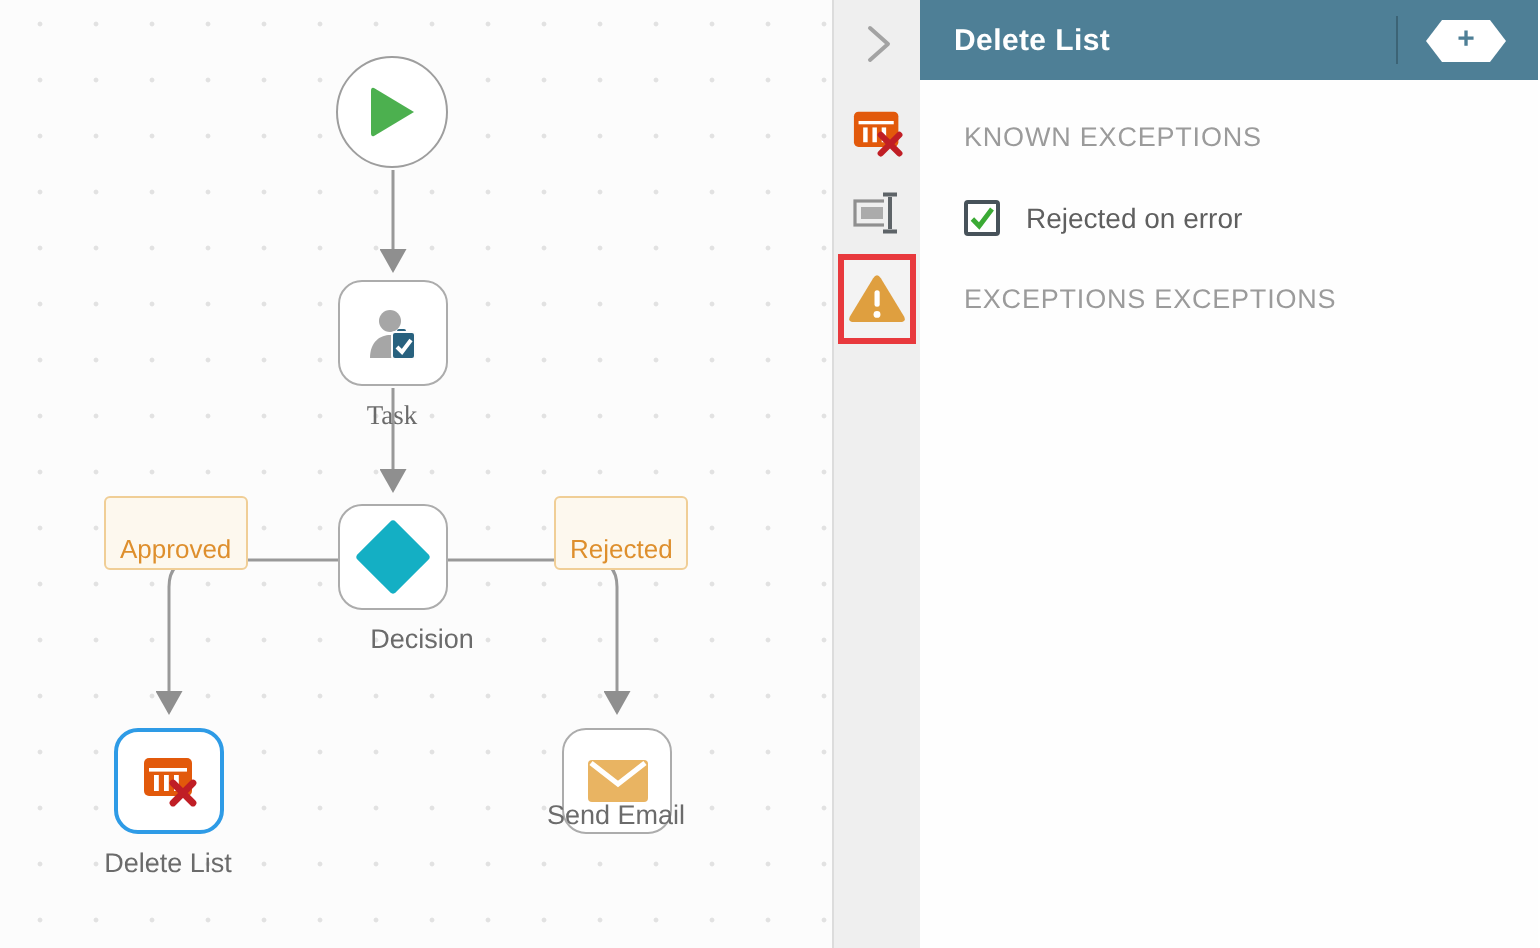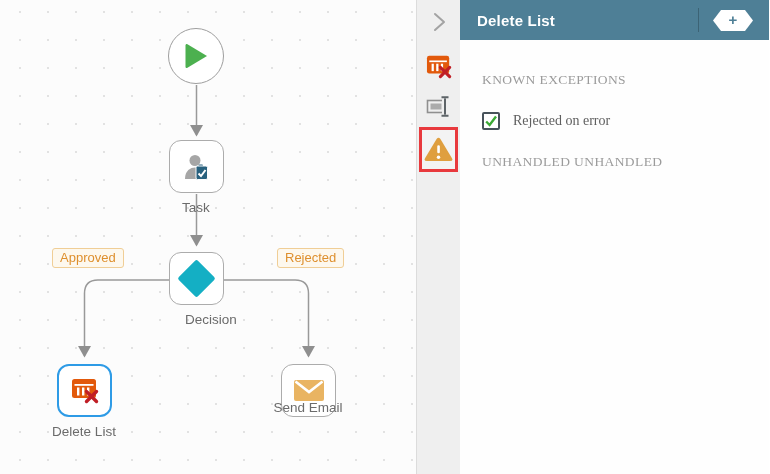--- a/index.html
+++ b/index.html
@@ -18,21 +18,21 @@
     border-radius:12px; width:55px; height:53px;
     display:flex; align-items:center; justify-content:center; }
   .node.start { width:56px; height:56px; border-radius:50%; border-color:#9E9E9E; }
   .node.selected { border:2px solid #2E9BE6; }
   .node-label { position:absolute; width:120px; text-align:center;
     font-size:13.5px; color:#6B6B6B; }
   .diamond { width:27px; height:27px; background:#14AFC4; transform:rotate(45deg);
     border-radius:2px; }
   .branch-badge { position:absolute; font-size:13px; color:#DE8F2D;
     background:#FDF8EE; border:1px solid #F0CE96; border-radius:3px;
-    padding:1px 7px 2px; }
+    padding:18px 7px 2px; }
 
   
   .panel-sidebar { position:relative; width:43px; height:474px; background:#EFEFEF; }
   .ps-item { position:absolute; left:0; width:43px; height:40px;
     display:flex; align-items:center; justify-content:center; cursor:pointer; }
   .ps-active-box { position:absolute; left:2px; top:127px; width:39px; height:45px;
     border:3px solid #E8393D; display:flex; align-items:center; justify-content:center;
     background:#F3F3F3; }
 
   
@@ -41,21 +41,21 @@
   .panel-header { position:relative; height:40px; background:#4E7F96; color:#fff;
     display:flex; align-items:center; flex:0 0 40px; }
   .panel-title { font-size:15px; font-weight:bold; letter-spacing:.2px; padding-left:17px; }
   .header-divider { position:absolute; right:70px; top:8px; bottom:8px;
     width:1px; background:rgba(0,0,0,.22); }
   .add-badge { position:absolute; right:16px; top:10px; width:40px; height:21px;
     background:#fff; color:#4E7F96; font-size:15px; font-weight:bold;
     line-height:20px; text-align:center; cursor:pointer;
     clip-path:polygon(0% 50%, 20% 0%, 80% 0%, 100% 50%, 80% 100%, 20% 100%); }
 
-  .panel-content { padding:32px 22px;font-family:Liberation Serif, serif; }
+  .panel-content { padding:21px 22px; }
   .section-heading { font-size:13.5px; color:#9B9B9B; letter-spacing:.4px;
     margin-bottom:24px; }
   .check-row { display:flex; align-items:center; margin-bottom:24px; }
   .checkbox { width:18px; height:18px; border:2px solid #47525A; border-radius:2px;
     background:#fff; display:flex; align-items:center; justify-content:center;
     cursor:pointer; flex:0 0 18px; }
   .check-label { font-size:14px; color:#5F5F5F; margin-left:13px; }
 </style>
 </head>
 <body>
@@ -84,21 +84,21 @@
 
     <div class="node" style="left:169px; top:140px;">
       <svg width="30" height="28" viewBox="0 0 30 28">
         <circle cx="13" cy="7.5" r="5.5" fill="#A6A6A6"></circle>
         <path d="M3,26 C3,17.5 8.5,14.5 13,14.5 C17.5,14.5 23,17.5 23,26 Z" fill="#A6A6A6"></path>
         <rect x="16.5" y="11.5" width="4.5" height="3.5" rx="1" fill="#28617E"></rect>
         <rect x="14" y="13" width="11.5" height="13.5" rx="1.5" fill="#28617E" stroke="#FCFCFC" stroke-width="1"></rect>
         <polyline points="16.5,20.5 19,23 23.5,17" fill="none" stroke="#fff" stroke-width="2"></polyline>
       </svg>
     </div>
-    <div class="node-label" style="left:136px; top:200px;">Task</div>
+    <div class="node-label" style="left:136px; top:200px;font-family:Liberation Serif, serif;">Task</div>
 
     <div class="branch-badge" style="left:52px; top:248px;">Approved</div>
     <div class="branch-badge" style="left:277px; top:248px;">Rejected</div>
 
     <div class="node" style="left:169px; top:252px;">
       <div class="diamond"></div>
     </div>
     <div class="node-label" style="left:151px; top:312px;">Decision</div>
 
     <div class="node selected" style="left:57px; top:364px;">
@@ -167,17 +167,17 @@
       <div class="section-heading">KNOWN EXCEPTIONS</div>
       <div class="check-row">
         <span class="checkbox">
           <svg width="14" height="14" viewBox="0 0 14 14">
             <polyline points="2.2,7.5 5.6,11 12,2.5" fill="none" stroke="#3BAA35" stroke-width="2.4"></polyline>
           </svg>
         </span>
         <span class="check-label">Rejected on error</span>
       </div>
 
-      <div class="section-heading">UNHANDLED UNHANDLED</div>
+      <div class="section-heading">EXCEPTIONS EXCEPTIONS</div>
 
     </div>
   </div>
 </div>
 
 </body></html>

